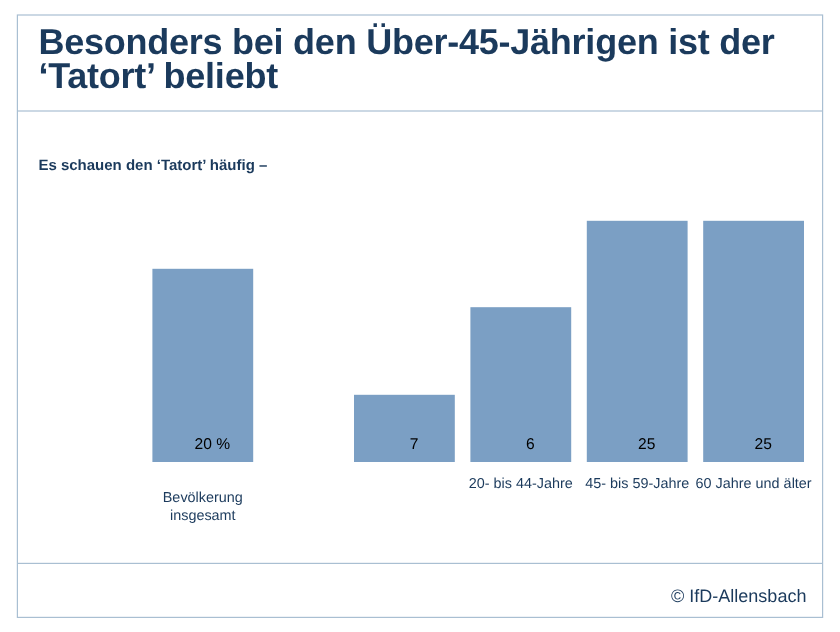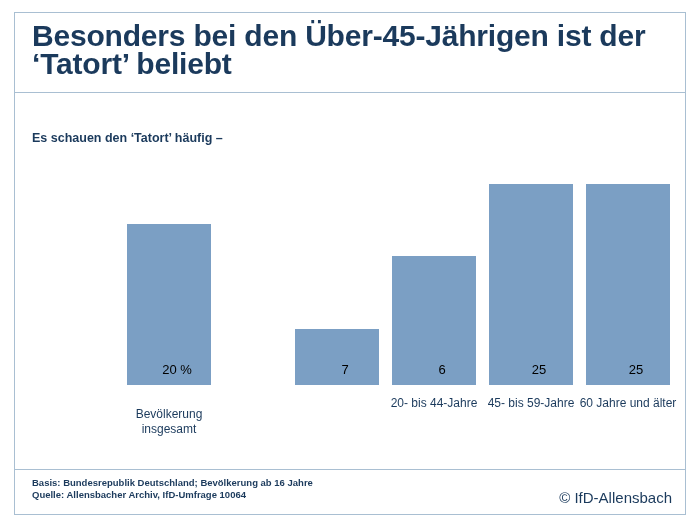--- a/index.html
+++ b/index.html
@@ -179,18 +179,14 @@
   </div>
 
   <div class="labels" id="labels">
       <div class="cat-label" style="left: 95px; margin-top: 11px;">Bevölkerung insgesamt</div>
       <div class="cat-label" style="left: 360px;">20- bis 44-Jahre</div>
       <div class="cat-label" style="left: 457px;">45- bis 59-Jahre</div>
       <div class="cat-label" style="left: 554px;">60 Jahre und älter</div>
     </div>
 
   <div class="footer-rule"></div>
-  <div class="footer">
-    <div>Basis: Bundesrepublik Deutschland; Bevölkerung ab 16 Jahre</div>
-    <div>Quelle: Allensbacher Archiv, IfD-Umfrage 10064</div>
-  </div>
   <div class="credit">© IfD-Allensbach</div>
 </div>
 
 </body></html>

